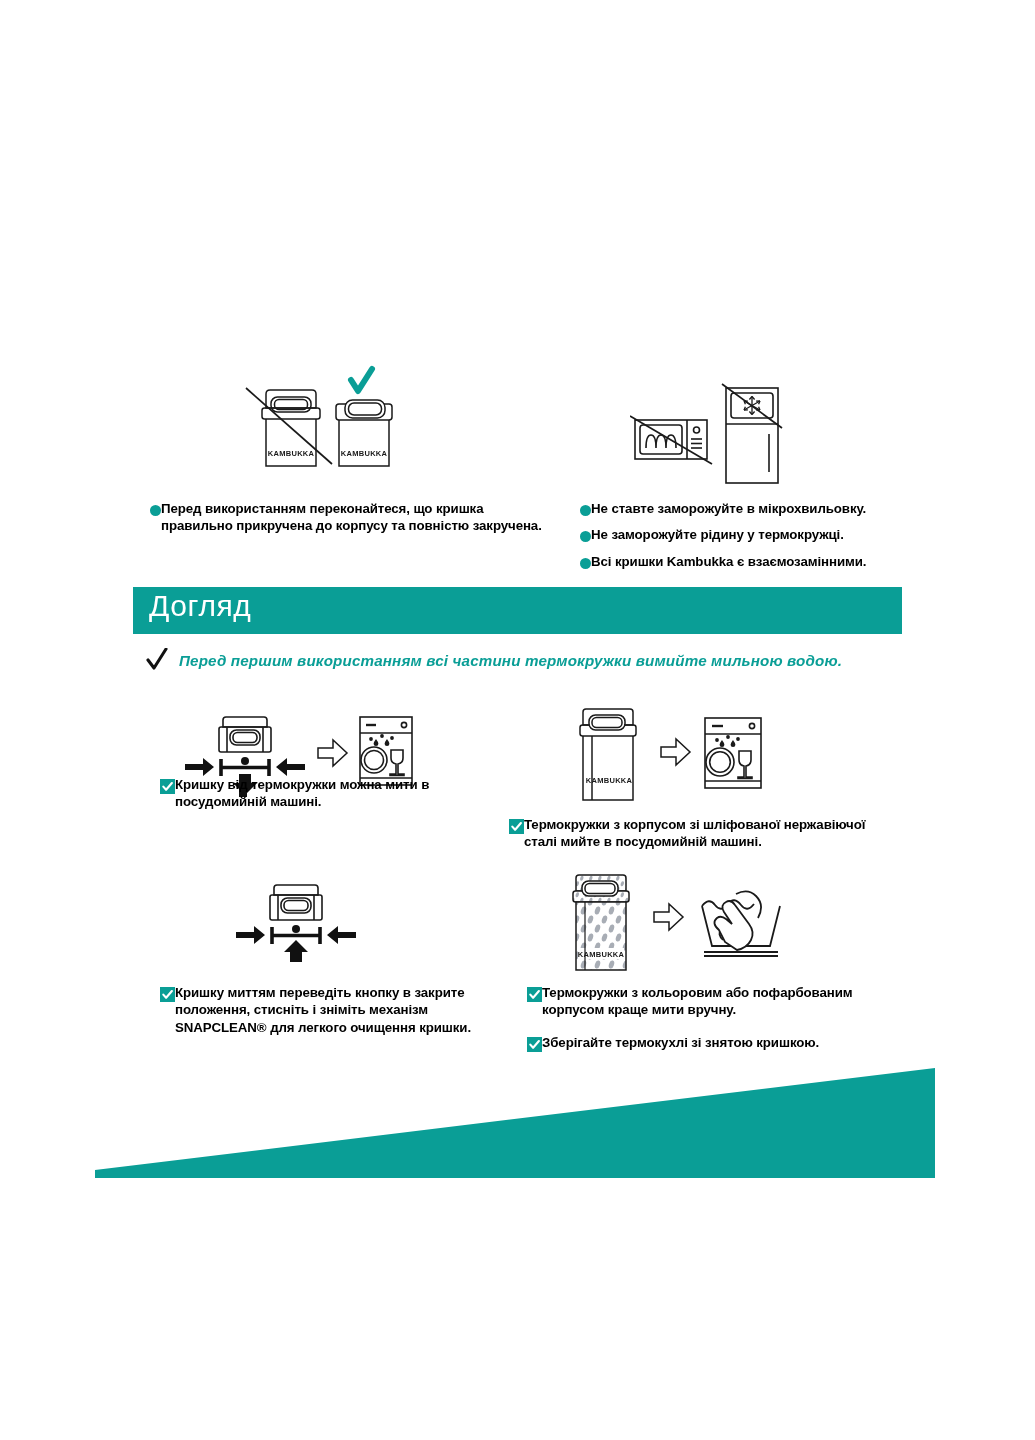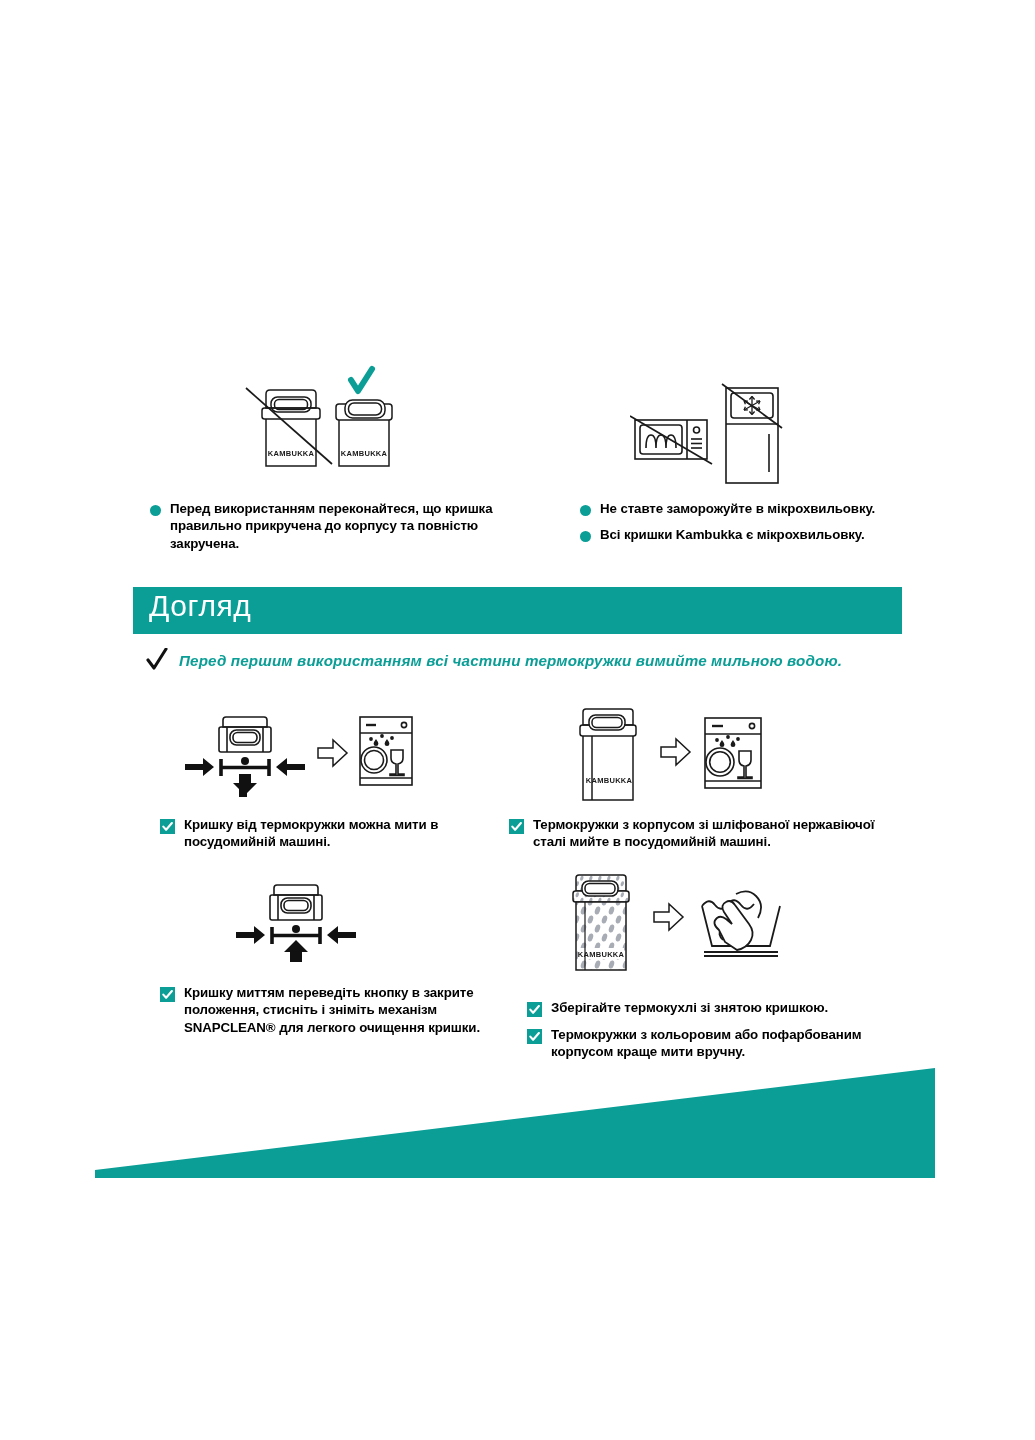--- a/index.html
+++ b/index.html
@@ -14,21 +14,20 @@
   }
   .page{position:relative;width:1035px;height:1440px;}
 
   
   .abs{position:absolute;}
 
   
   .bullet-row{
     display:flex;
     align-items:flex-start;
-    gap:9px;
     margin-bottom:9px;
   }
   .dot{
     flex:0 0 auto;
     width:11px;height:11px;border-radius:50%;
     background:#0a9e96;
     margin-top:5px;
   }
   .chk{
     flex:0 0 auto;
@@ -157,21 +156,25 @@
     </svg>
   </div>
 
   <div class="abs" style="left:580px;top:500px;width:400px;">
     <div class="bullet-row">
       <span class="dot"></span>
       <span class="btxt">Не ставте заморожуйте в мікрохвильовку.</span>
     </div>
     <div class="bullet-row">
       <span class="dot"></span>
-      <span class="btxt">Всі кришки Kambukka є мікрохвильовку.</span>
+      <span class="btxt">Не заморожуйте рідину у термокружці.</span>
+    </div>
+    <div class="bullet-row">
+      <span class="dot"></span>
+      <span class="btxt">Всі кришки Kambukka є взаємозамінними.</span>
     </div>
   </div>
 
   <div class="band">
     <span class="band-title">Догляд</span>
   </div>
 
   <div class="lead">
     <svg width="24" height="24" viewBox="0 0 24 24">
       <path d="M3 12 l6 8 l12 -19" fill="none" stroke="#111111" stroke-width="3.1" stroke-linecap="round" stroke-linejoin="round"></path>
@@ -221,21 +224,21 @@
       <g fill="#1a1a1a">
         <path d="M201 27 q2.4 3.2 2.4 4.7 a2.4 2.4 0 0 1 -4.8 0 q0 -1.5 2.4 -4.7z"></path>
         <path d="M212 27 q2.4 3.2 2.4 4.7 a2.4 2.4 0 0 1 -4.8 0 q0 -1.5 2.4 -4.7z"></path>
         <circle cx="196" cy="27" r="1.9"></circle>
         <circle cx="207" cy="24" r="1.9"></circle>
         <circle cx="217" cy="26" r="1.9"></circle>
       </g>
     </svg>
   </div>
 
-  <div class="abs" style="left:160px;top:816px;width:330px;">
+  <div class="abs" style="left:160px;top:776px;width:330px;">
     <div class="bullet-row">
       <span class="chk">
         <svg width="11" height="11" viewBox="0 0 11 11">
           <path d="M1.3 5.6 l2.8 3.2 l5.8 -6.8" fill="none" stroke="#ffffff" stroke-width="2.1" stroke-linecap="round" stroke-linejoin="round"></path>
         </svg>
       </span>
       <span class="btxt">Кришку від термокружки можна мити в посудомийній машині.</span>
     </div>
   </div>
 
@@ -364,35 +367,35 @@
                  M177 70 q-6 -7 -2 -11 q3 -3 7 1" stroke-width="1.7"></path>
         <path d="M153 60 q-8 -7 -2 -12 q4 -3 9 1 l6 5
                  l-8 -12 q-4 -7 2 -10 q5 -3 9 3 l14 19
                  q6 8 2 16 q-4 8 -14 10 l-12 -8 z" stroke-width="1.8" fill="#ffffff"></path>
         <path d="M170 24 q12 -6 20 2 q9 9 2 22" stroke-width="1.8"></path>
       </g>
     </svg>
   </div>
 
   <div class="abs" style="left:527px;top:984px;width:370px;">
+    <div class="bullet-row">
+      <span class="chk">
+        <svg width="11" height="11" viewBox="0 0 11 11">
+          <path d="M1.3 5.6 l2.8 3.2 l5.8 -6.8" fill="none" stroke="#ffffff" stroke-width="2.1" stroke-linecap="round" stroke-linejoin="round"></path>
+        </svg>
+      </span>
+      <span class="btxt">Термокружки з кольоровим або пофарбованим корпусом краще мити вручну.</span>
+    </div>
     <div class="bullet-row" style="margin-top:15px;">
       <span class="chk">
         <svg width="11" height="11" viewBox="0 0 11 11">
           <path d="M1.3 5.6 l2.8 3.2 l5.8 -6.8" fill="none" stroke="#ffffff" stroke-width="2.1" stroke-linecap="round" stroke-linejoin="round"></path>
         </svg>
       </span>
       <span class="btxt">Зберігайте термокухлі зі знятою кришкою.</span>
     </div>
-    <div class="bullet-row">
-      <span class="chk">
-        <svg width="11" height="11" viewBox="0 0 11 11">
-          <path d="M1.3 5.6 l2.8 3.2 l5.8 -6.8" fill="none" stroke="#ffffff" stroke-width="2.1" stroke-linecap="round" stroke-linejoin="round"></path>
-        </svg>
-      </span>
-      <span class="btxt">Термокружки з кольоровим або пофарбованим корпусом краще мити вручну.</span>
-    </div>
   </div>
 
   <svg class="wedge" viewBox="0 0 1035 135" preserveAspectRatio="none">
     <polygon points="95,115 935,13 935,123 95,123" fill="#0a9e96"></polygon>
   </svg>
 
 </div>
 
 </body></html>

